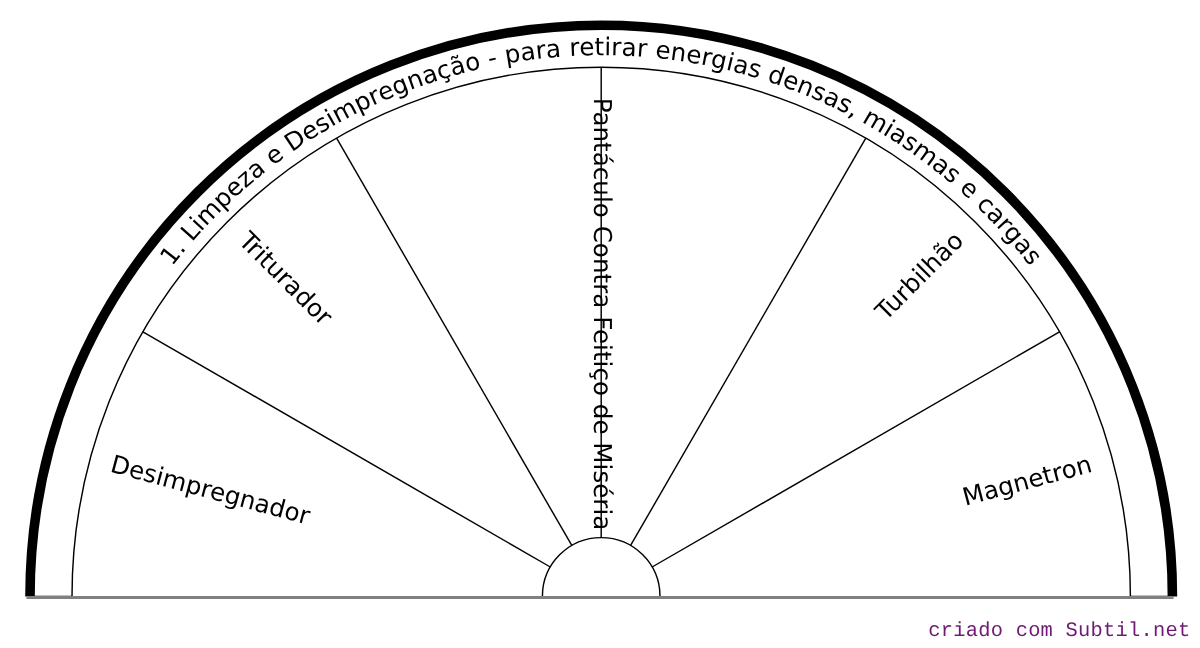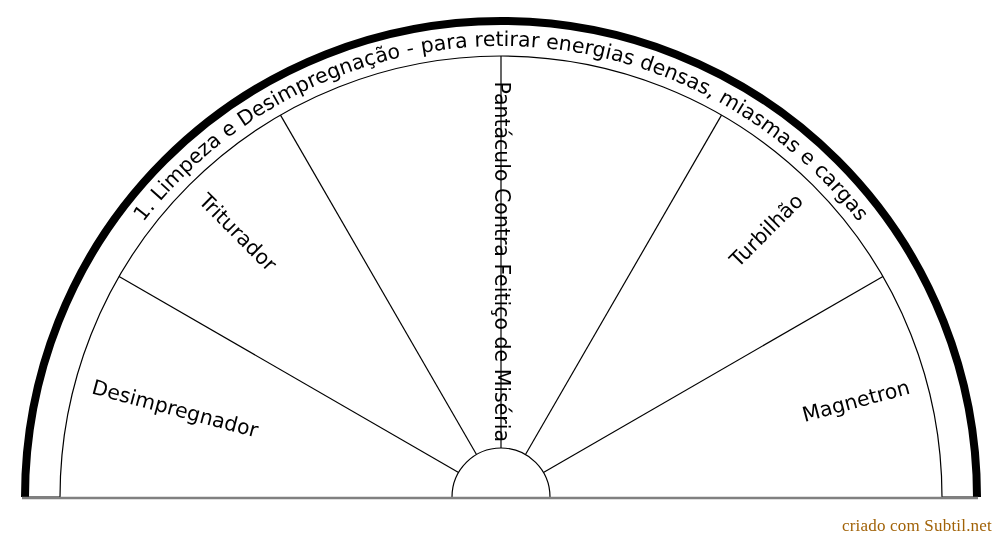--- a/index.html
+++ b/index.html
@@ -12,22 +12,22 @@
   .svg-text{
     font-family:"DejaVu Sans", sans-serif;
     fill:#000000;
     dominant-baseline:middle;
   }
   .title-text{font-size:20.5px;letter-spacing:0.2px;}
   .sector-text{font-size:20.5px;}
   .center-text{font-size:20.5px;}
   .footer{
     position:absolute;right:8px;bottom:4px;
-    font-family:Liberation Serif, serif;
-    font-size:17px;color:#a16207;letter-spacing:0.2px;
+    font-family:Liberation Mono, monospace;
+    font-size:17px;color:#701a75;letter-spacing:0.2px;
     white-space:nowrap;
   }
 </style>
 </head>
 <body>
 
 <div id="chart-root">
   <svg id="chart-svg" width="1000" height="540" viewBox="0 0 1000 540">
 
     <defs>

